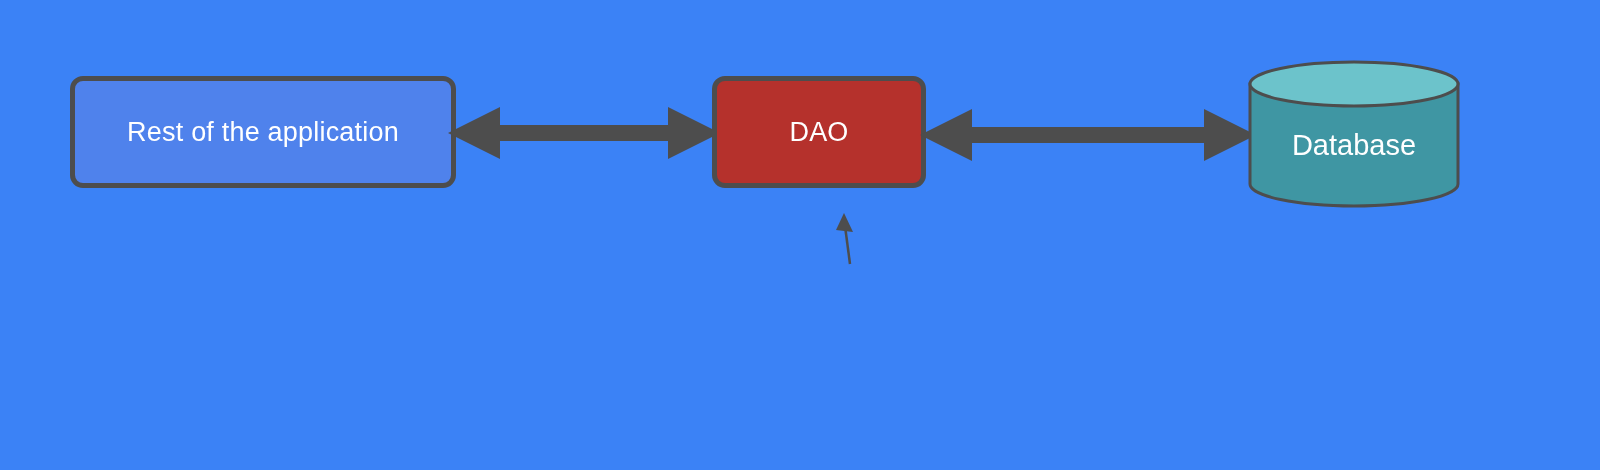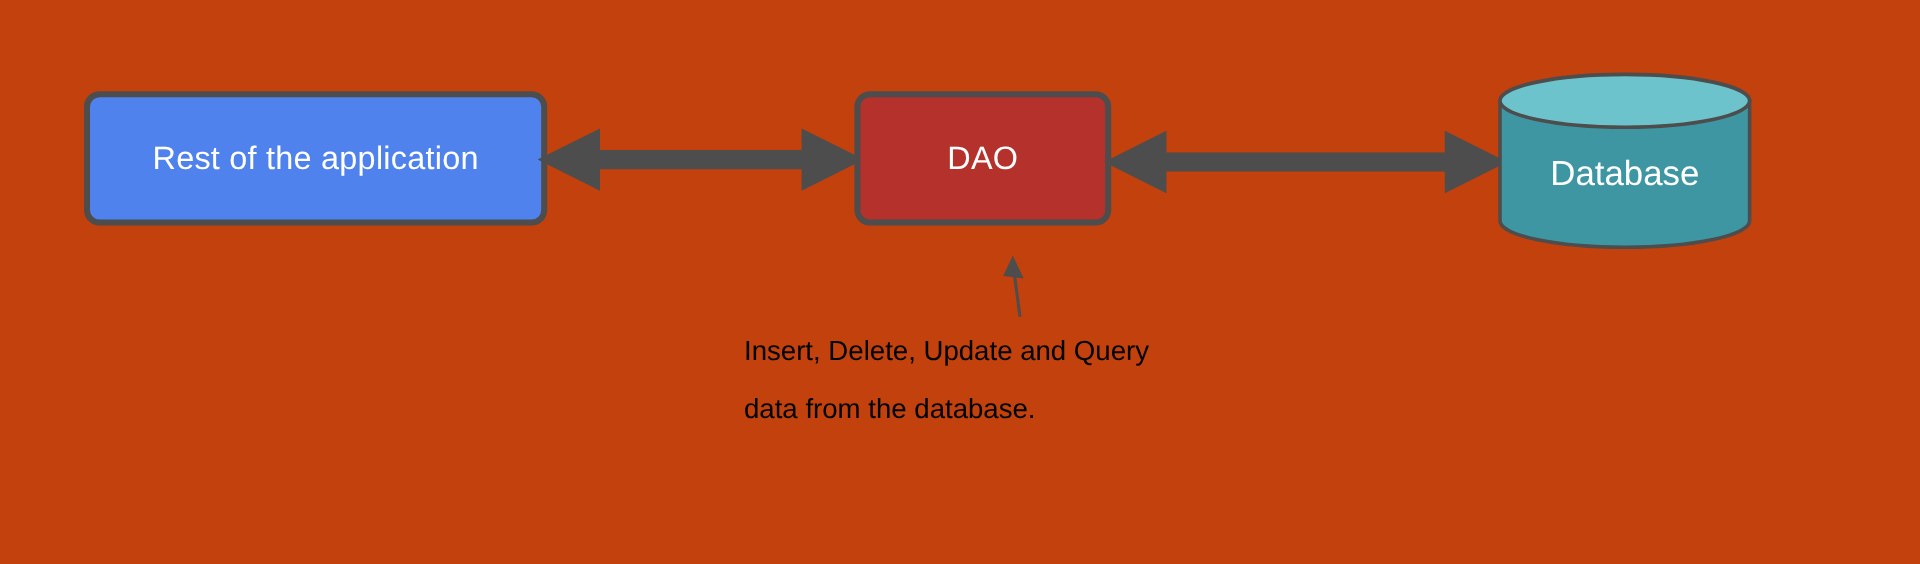--- a/index.html
+++ b/index.html
@@ -10,21 +10,21 @@
   body {
     width: 1600px;
     height: 470px;
     font-family: "Liberation Sans", sans-serif;
     overflow: hidden;
   }
   #diagram-canvas {
     position: relative;
     width: 1600px;
     height: 470px;
-    background: #c2410c;
+    background: #3b82f6;
   }
 
   
   .node-box {
     position: absolute;
     box-sizing: border-box;
     border-style: solid;
     border-width: 5px;
     border-radius: 13px;
     display: flex;
@@ -145,18 +145,14 @@
     <div id="database-label">Database</div>
   </div>
 
   <div class="connector" id="connector-note-dao">
     <svg width="44" height="56" viewBox="0 0 44 56">
       <line x1="24" y1="54" x2="19" y2="16" stroke="#4d4d4d" stroke-width="2.5"></line>
       <polygon points="18,3 27,22 10,20" fill="#4d4d4d"></polygon>
     </svg>
   </div>
 
-  <div id="caption-note">
-    <span class="caption-line">Insert, Delete, Update and Query</span>
-    <span class="caption-line">data from the database.</span>
-  </div>
 
 </div>
 
 </body></html>

